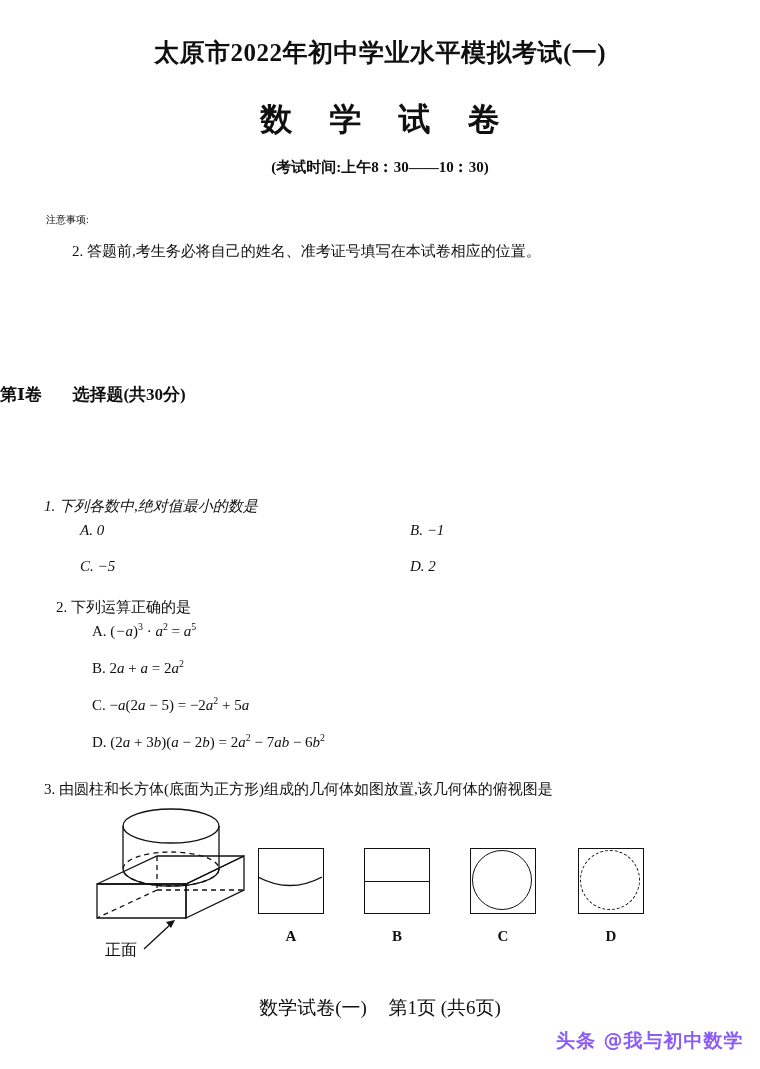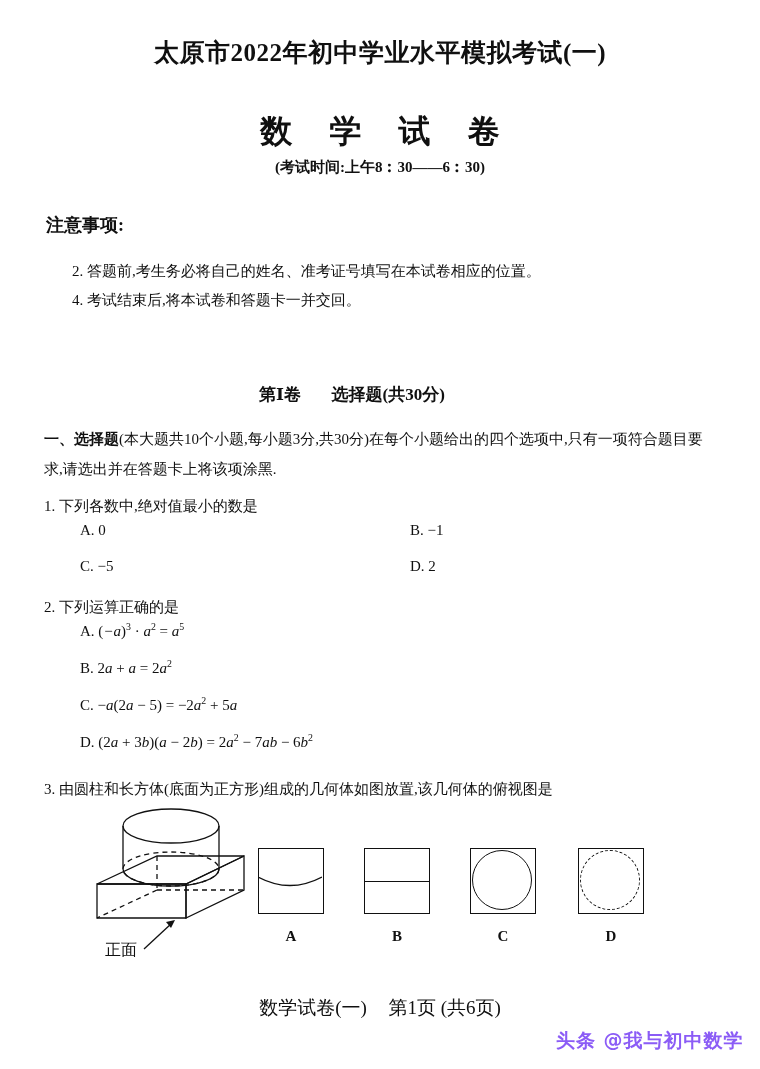--- a/index.html
+++ b/index.html
@@ -38,61 +38,58 @@
     position: absolute;
     top: 98px;
     left: 0;
     width: 760px;
     text-align: center;
     font-size: 32px;
     font-weight: 700;
     letter-spacing: 13px;
     text-indent: 13px;
     font-family: "DejaVu Sans", "Liberation Sans", sans-serif;
-    margin-top: 12px;
   }
   .exam-time {
     position: absolute;
     top: 158px;
     left: 0;
     width: 760px;
     text-align: center;
     font-size: 15px;
     font-weight: 700;
   }
 
   
   .notice {
     position: absolute;
     top: 213px;
     left: 46px;
     width: 670px;
   }
   .notice-title {
-    font-size: 18px;
-    font-weight: 700;
-    margin-bottom: 20px;
+    font-size: 10px;
+    font-weight: 400;
+    margin-bottom: 10px;
   }
   .notice-item {
     font-size: 15px;
     line-height: 29px;
     padding-left: 26px;
     white-space: nowrap;
   }
 
   
   .section-heading {
     position: absolute;
     top: 383px;
     left: 0;
     width: 688px;
-    text-align: center;
     font-size: 17px;
     font-weight: 700;
-    margin-left: 8px;
   }
   .section-heading .gap { display: inline-block; width: 22px; }
 
   .part-instruction {
     position: absolute;
     top: 424px;
     left: 44px;
     width: 676px;
     font-size: 15px;
     line-height: 30px;
@@ -115,22 +112,22 @@
     position: absolute;
     top: 6px;
     white-space: nowrap;
   }
   .opt.col-a { left: 36px; }
   .opt.col-b { left: 366px; }
 
   .math { font-style: italic; font-family: "Liberation Serif", serif; }
   sup { font-size: 0.66em; vertical-align: super; line-height: 0; }
 
-  #q1 { top: 497px; }
-  #q2 { top: 598px; }
+  #q1 { top: 497px; font-style: italic; }
+  #q2 { top: 598px; margin-left: 12px; }
   #q2 .opt-row { height: 37px; }
   #q3 { top: 780px; }
 
   
   .figure-area {
     position: absolute;
     top: 806px;
     left: 44px;
     width: 676px;
     height: 160px;
@@ -224,37 +221,33 @@
     white-space: nowrap;
   }
 </style>
 </head>
 <body>
 
 <div class="page">
 
   <div class="doc-title">太原市2022年初中学业水平模拟考试(一)</div>
   <div class="subject-title">数 学 试 卷</div>
-  <div class="exam-time">(考试时间:上午8︰30——6︰30)</div>
+  <div class="exam-time">(考试时间:上午8︰30——10︰30)</div>
 
   <div class="notice">
     <div class="notice-title">注意事项:</div>
     <div class="notice-item">2. 答题前,考生务必将自己的姓名、准考证号填写在本试卷相应的位置。</div>
-    <div class="notice-item">4. 考试结束后,将本试卷和答题卡一并交回。</div>
   </div>
 
   <div class="section-heading">
     <span>第Ⅰ卷</span>
     <span class="gap"></span>
     <span>选择题(共30分)</span>
   </div>
 
-  <div class="part-instruction">
-    <b>一、选择题</b><span>(本大题共10个小题,每小题3分,共30分)在每个小题给出的四个选项中,只有一项符合题目要求,请选出并在答题卡上将该项涂黑.</span>
-  </div>
 
   <div class="question" id="q1">
     <div class="q-stem"><span>1.</span> <span>下列各数中,绝对值最小的数是</span></div>
     <div class="opt-row">
       <span class="opt col-a">A. 0</span>
       <span class="opt col-b">B. −1</span>
     </div>
     <div class="opt-row">
       <span class="opt col-a">C. −5</span>
       <span class="opt col-b">D. 2</span>

